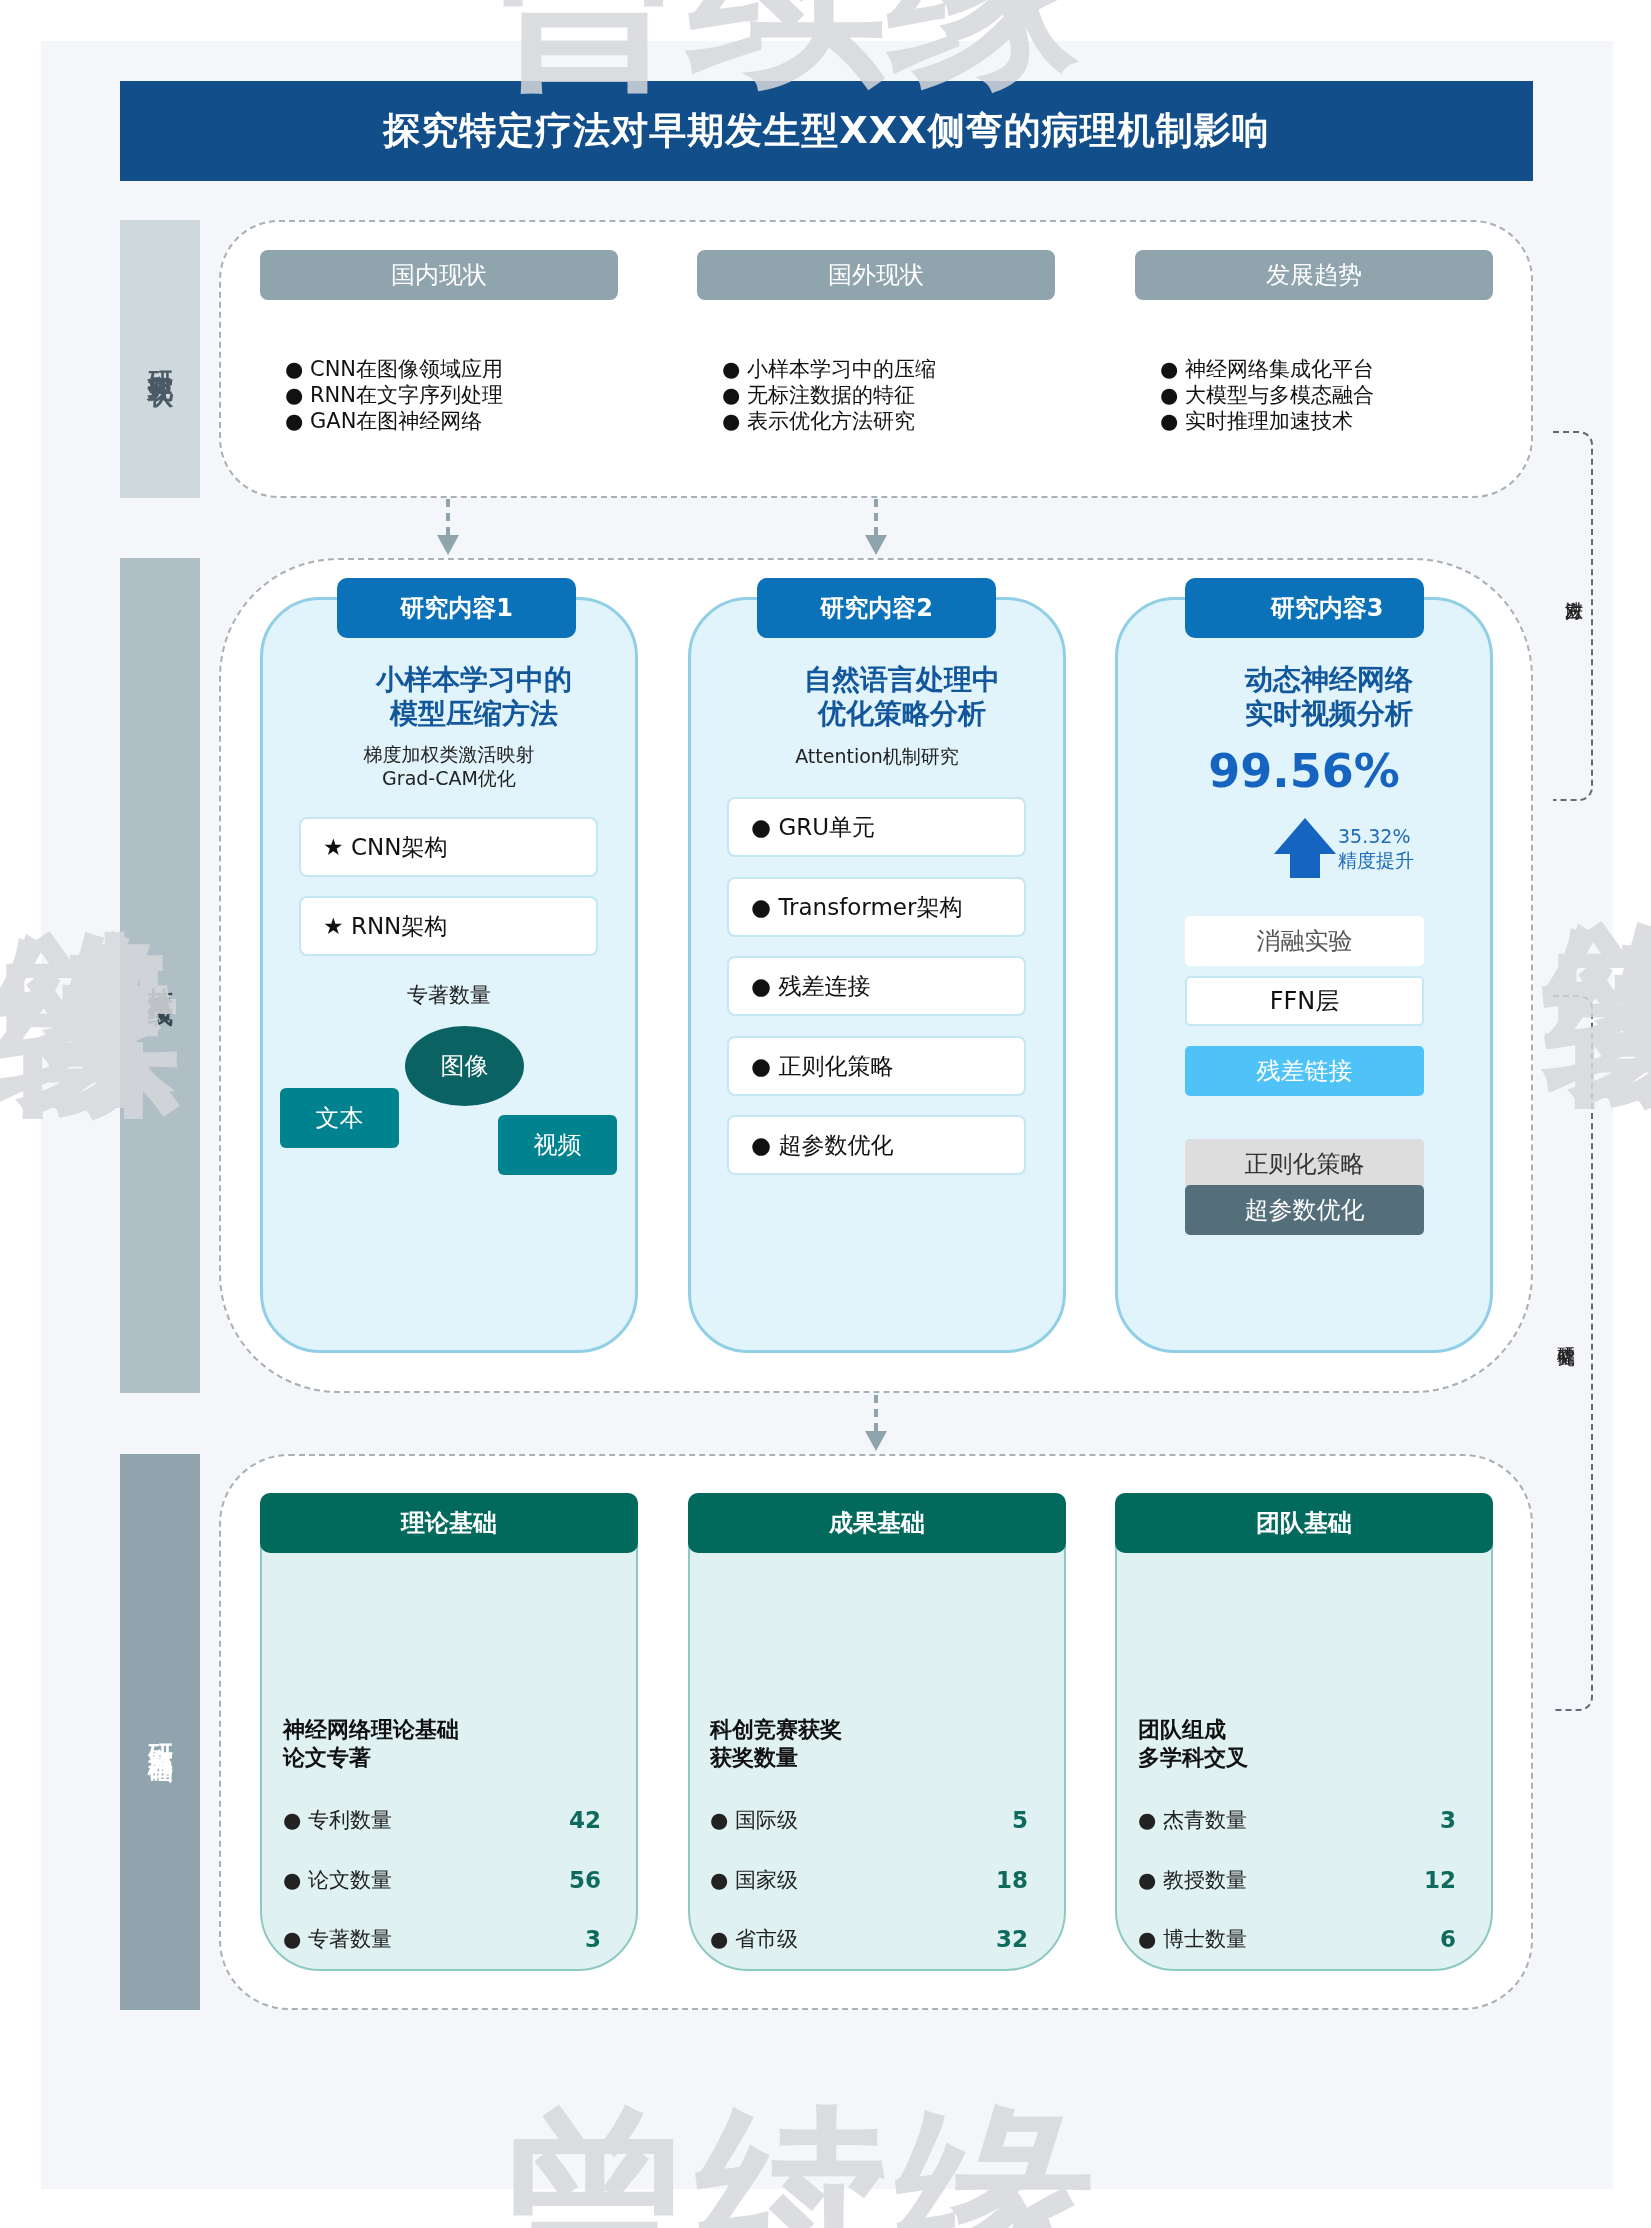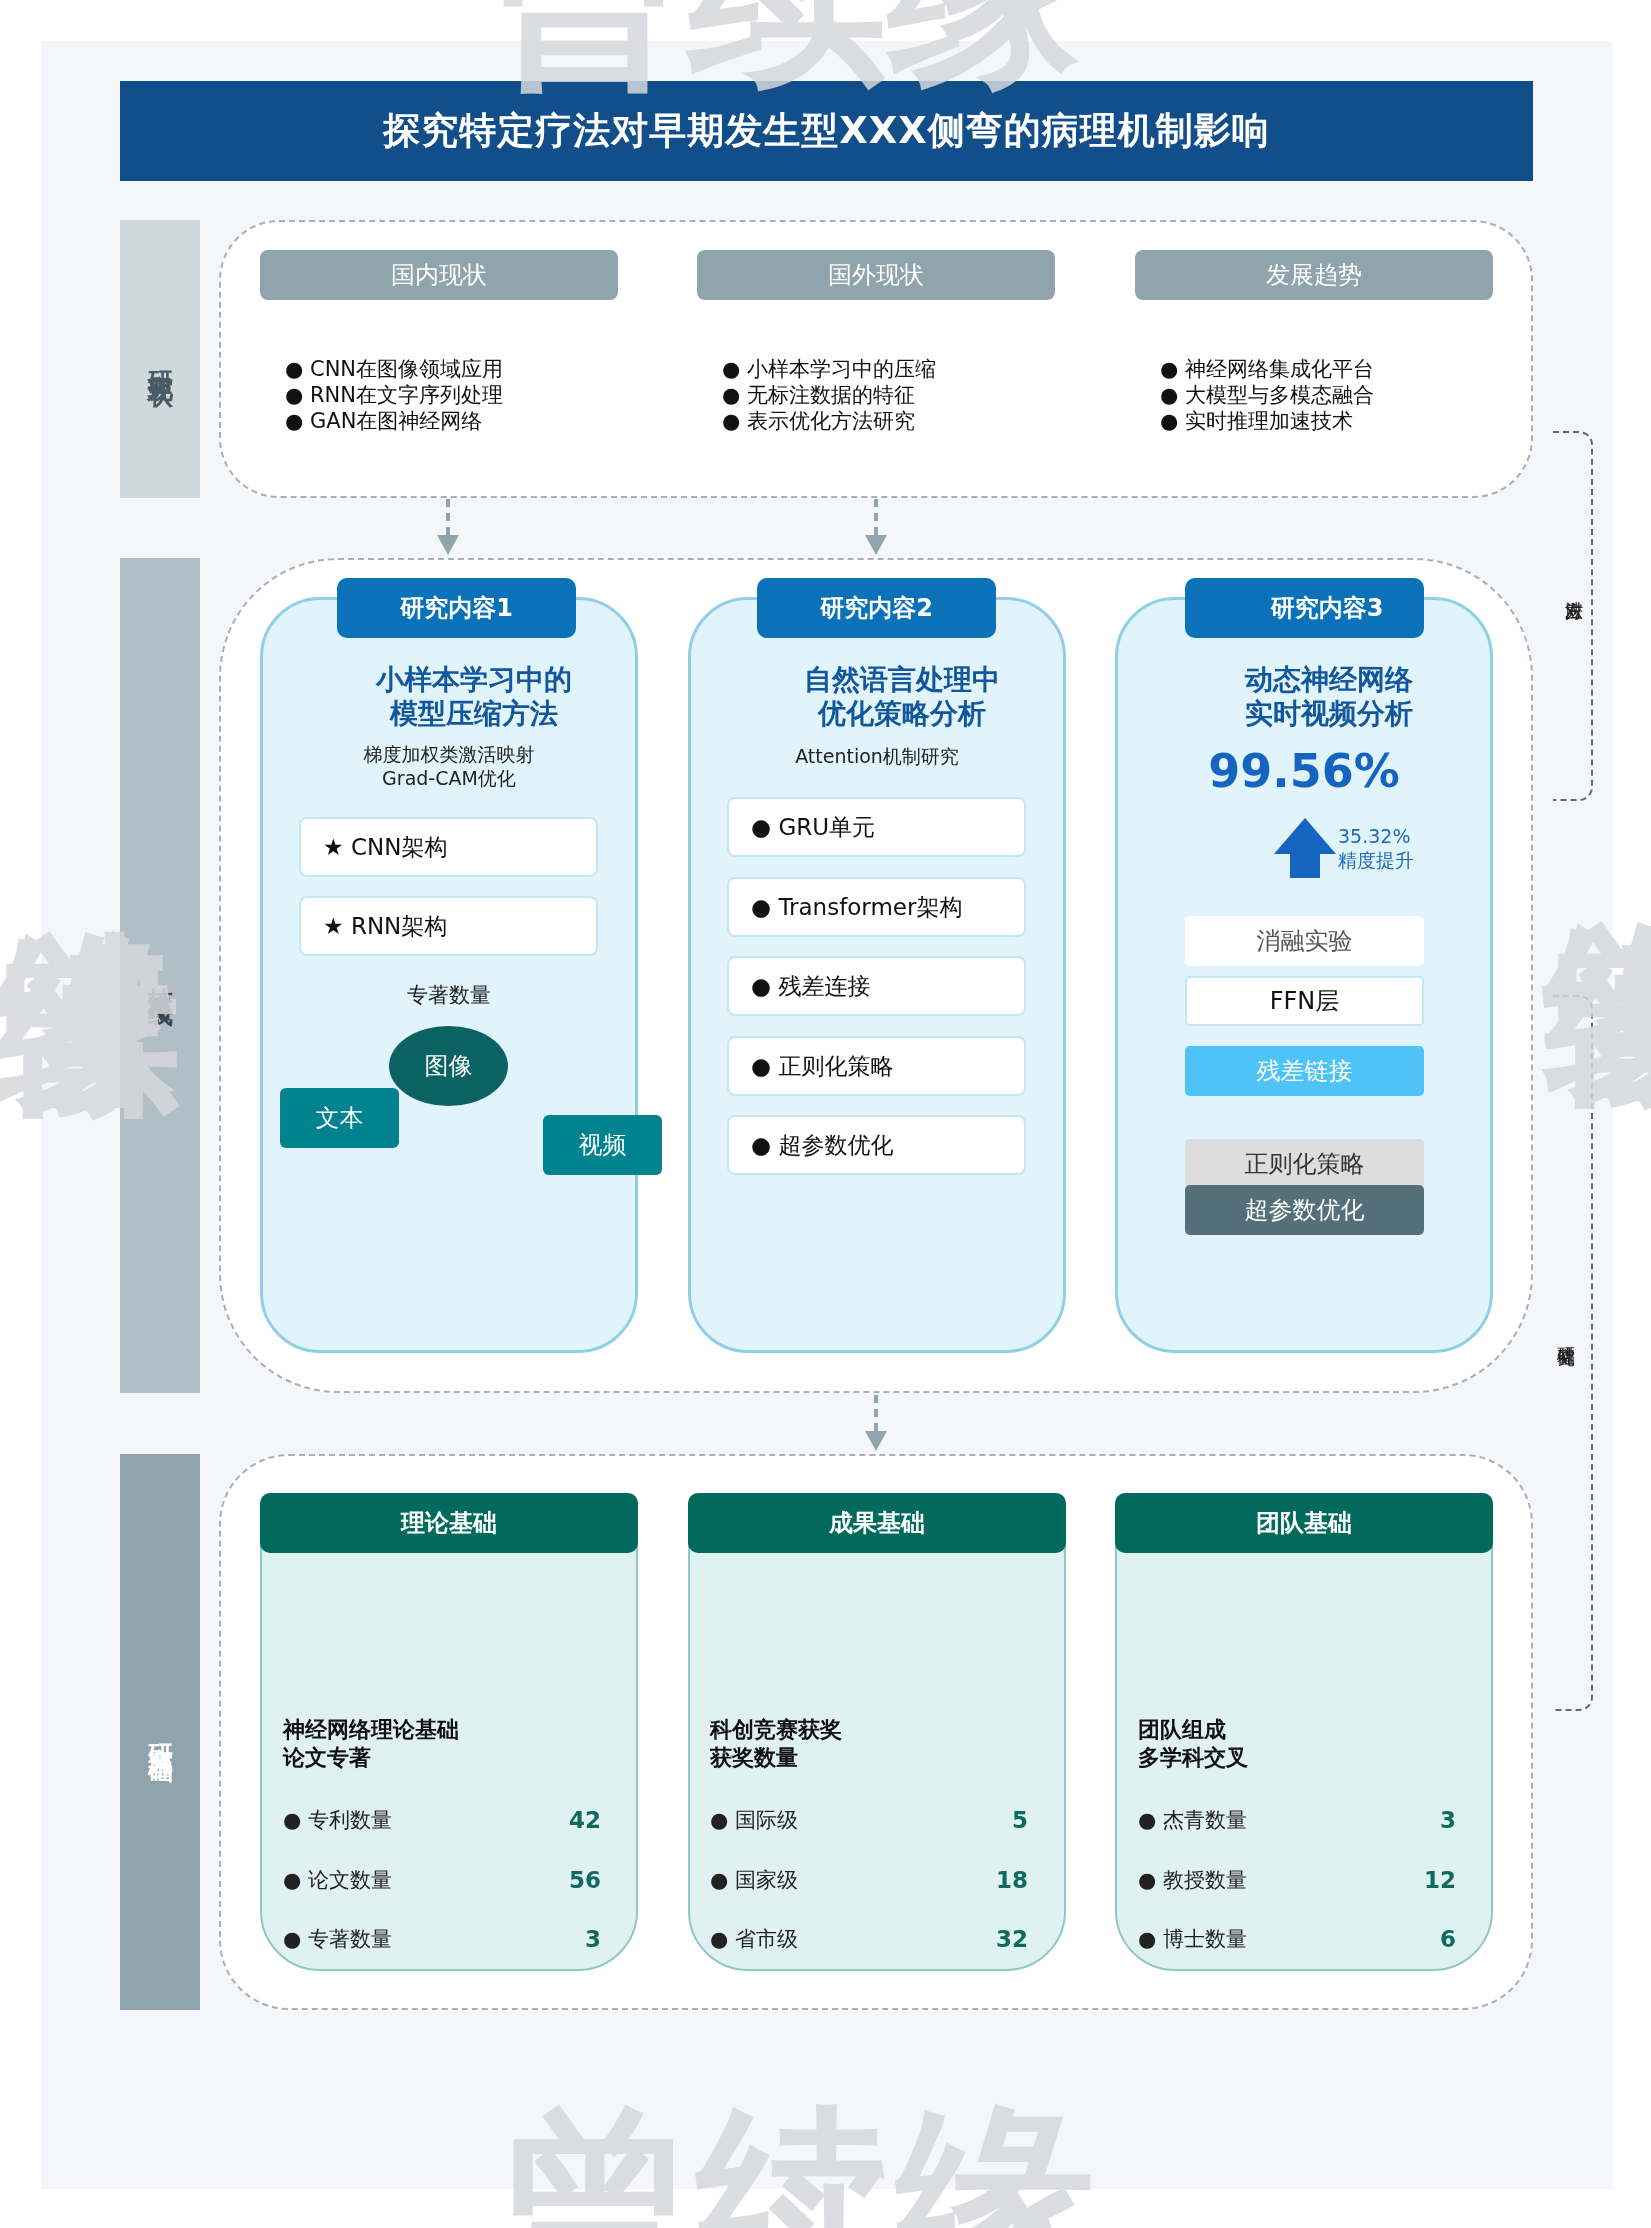--- a/index.html
+++ b/index.html
@@ -84,23 +84,23 @@
   <div>小样本学习中的</div>
   <div>模型压缩方法</div>
 </div>
 <div class="abs csub" style="left:260px;top:742px;">
   <div>梯度加权类激活映射</div>
   <div>Grad-CAM优化</div>
 </div>
 <div class="abs item" style="left:299px;top:817px;">★ CNN架构</div>
 <div class="abs item" style="left:299px;top:896px;">★ RNN架构</div>
 <div class="abs csub" style="left:260px;top:983px;font-size:21px;">专著数量</div>
-<div class="abs" style="left:389px;top:1026px;width:119px;height:80px;border-radius:50%;background:#0b6262;color:#fff;font-size:24px;display:flex;align-items:center;justify-content:center;">图像</div>
+<div class="abs" style="left:405px;top:1026px;width:119px;height:80px;border-radius:50%;background:#0b6262;color:#fff;font-size:24px;display:flex;align-items:center;justify-content:center;">图像</div>
 <div class="abs" style="left:280px;top:1088px;width:119px;height:60px;border-radius:6px;background:#00838f;color:#fff;font-size:24px;display:flex;align-items:center;justify-content:center;">文本</div>
-<div class="abs" style="left:498px;top:1115px;width:119px;height:60px;border-radius:6px;background:#00838f;color:#fff;font-size:24px;display:flex;align-items:center;justify-content:center;margin-left:45px;">视频</div>
+<div class="abs" style="left:498px;top:1115px;width:119px;height:60px;border-radius:6px;background:#00838f;color:#fff;font-size:24px;display:flex;align-items:center;justify-content:center;">视频</div>
 
 <div class="abs card" style="left:688px;"></div>
 <div class="abs chead" style="left:757px;">研究内容2</div>
 <div class="abs ctitle" style="left:688px;top:663px;">
   <div>自然语言处理中</div>
   <div>优化策略分析</div>
 </div>
 <div class="abs csub" style="left:688px;top:744px;">Attention机制研究</div>
 <div class="abs item" style="left:727px;top:797px;">● GRU单元</div>
 <div class="abs item" style="left:727px;top:877px;">● Transformer架构</div>

